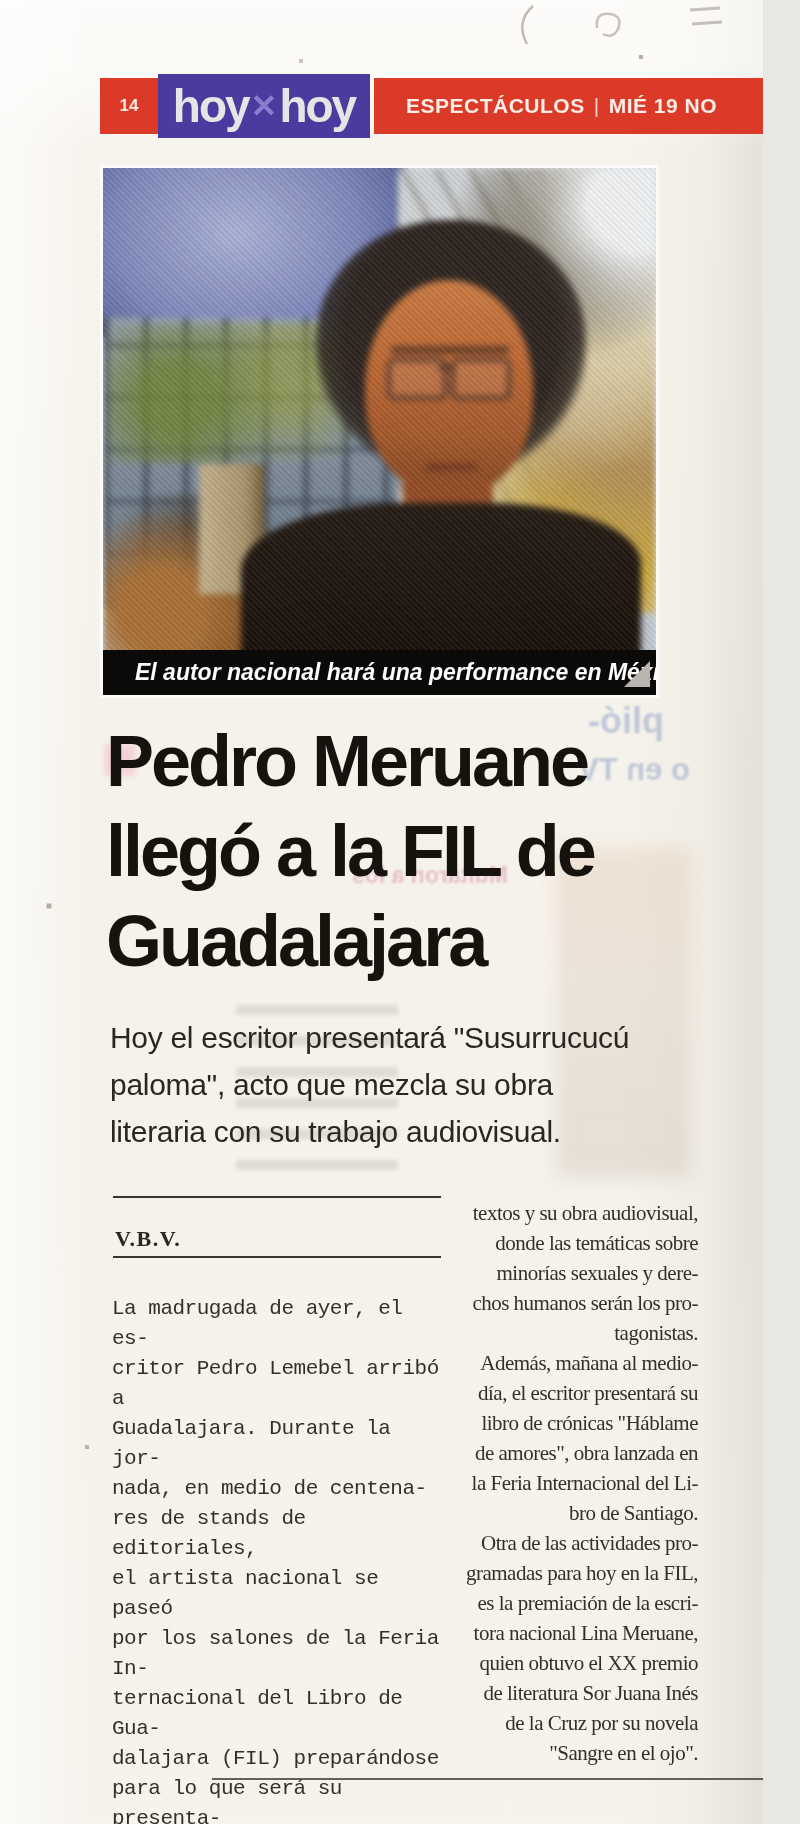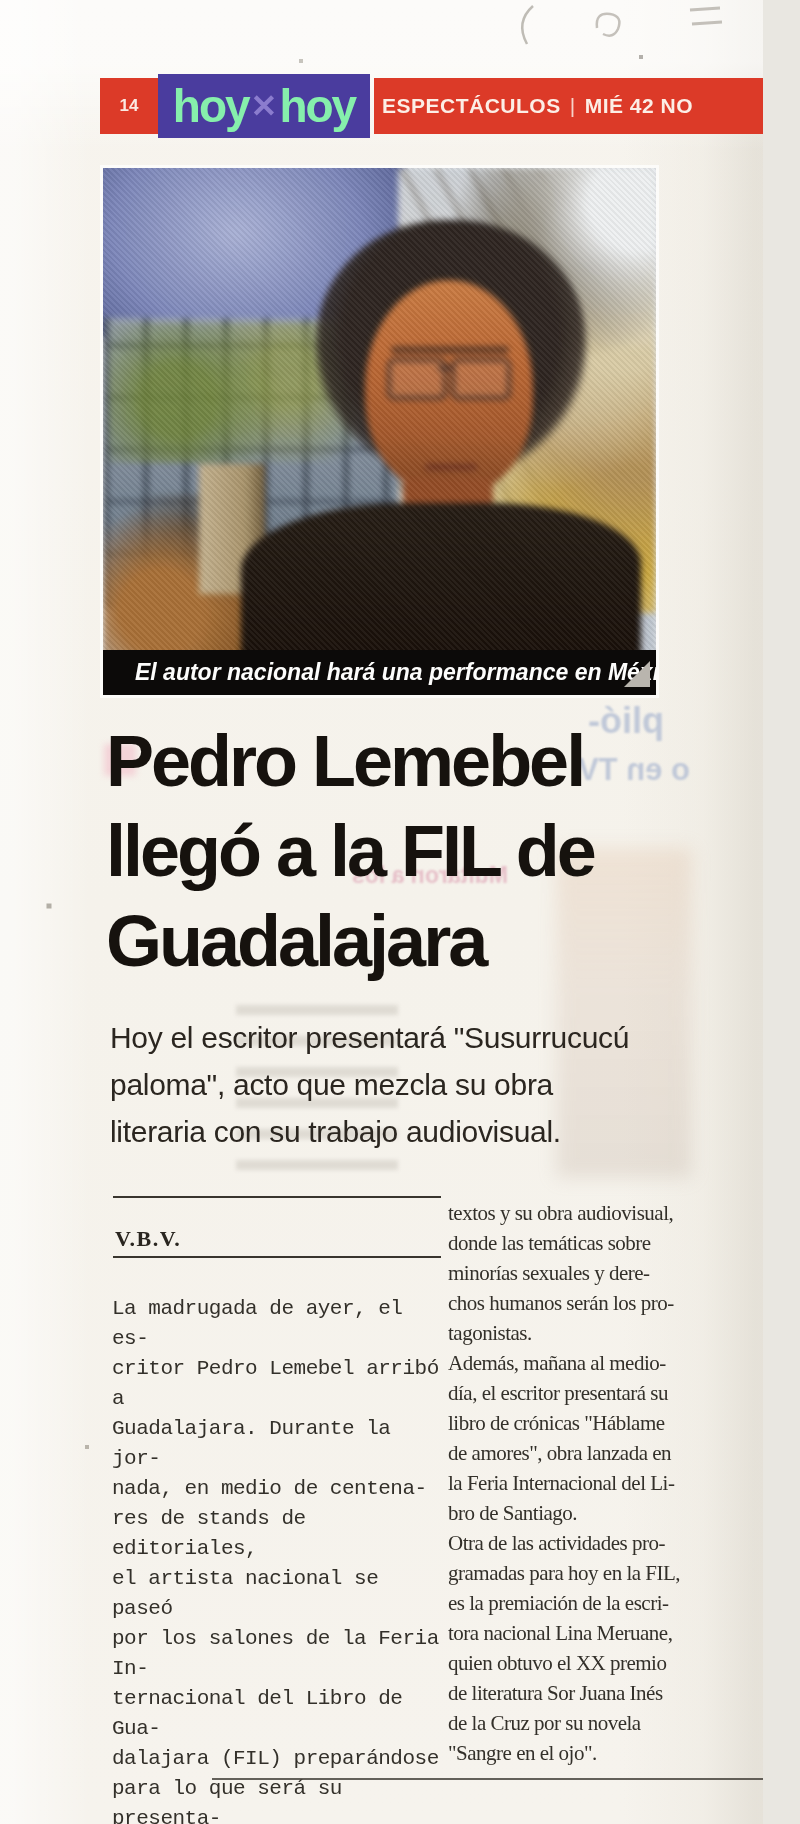--- a/index.html
+++ b/index.html
@@ -11,24 +11,24 @@
       linear-gradient(270deg, rgba(210,205,193,.45) 0 8px, rgba(232,228,218,.35) 60px, rgba(232,228,218,0) 140px),
       linear-gradient(180deg,#f7f4ee 0%,#f5f2eb 50%,#f6f3ed 100%);
     font-family:"Liberation Sans", sans-serif;
   }
   .abs{position:absolute;}
   
   .hdr-red-num{left:100px;top:78px;width:58px;height:56px;background:#dc3a28;
     color:#fbe9e2;font-size:17px;font-weight:bold;display:flex;align-items:center;justify-content:center;}
   .hdr-logo{left:158px;top:74px;width:212px;height:64px;background:#4a3c9e;
     display:flex;align-items:center;justify-content:center;}
-  .hdr-logo .w{color:#86efac;font-weight:bold;font-size:46px;letter-spacing:-2px;line-height:1;}
+  .hdr-logo .w{color:#e5e5e5;font-weight:bold;font-size:46px;letter-spacing:-2px;line-height:1;}
   .hdr-logo .x{color:#8b7cce;font-weight:bold;font-size:32px;margin:0 2px;line-height:1;}
   .hdr-section{left:374px;top:78px;width:426px;height:56px;background:#dc3a28;
-    display:flex;align-items:center;padding-left:8px;box-sizing:border-box;
+    display:flex;align-items:center;padding-left:32px;box-sizing:border-box;
     color:#fceee6;font-weight:bold;font-size:21px;letter-spacing:.5px;white-space:nowrap;overflow:hidden;}
   .hdr-section .div{margin:0 9px;font-weight:normal;opacity:.85;}
   
   .photo{left:103px;top:168px;width:553px;height:527px;background:#dfe2e6;overflow:hidden;
     box-shadow:0 0 0 3px rgba(255,255,255,.7);}
   .art{position:absolute;inset:0;filter:blur(3px) saturate(1.08);}
   .sky{position:absolute;inset:0;background:linear-gradient(180deg,#e6e8ec 0%,#ccd2da 45%,#bac1ca 100%);}
   .dome{position:absolute;left:-35px;top:-25px;width:350px;height:235px;
     background:radial-gradient(ellipse at 48% 38%, #aab1d2 0%, #7e87b6 48%, #5d6695 72%, rgba(93,102,149,0) 74%);}
   .gate{position:absolute;left:0;top:150px;width:300px;height:290px;opacity:.92;
@@ -84,21 +84,21 @@
     font-size:30px;line-height:47px;letter-spacing:-.3px;white-space:pre-line;}
   
   .rule{height:2px;background:#39352e;}
   .rule1{left:113px;top:1196px;width:328px;}
   .rule2{left:113px;top:1256px;width:328px;}
   .byline{left:115px;top:1206px;font-family:"Liberation Serif",serif;font-weight:bold;
     font-size:22px;letter-spacing:1.5px;color:#2a2620;margin-top:20px;}
   .col{font-family:"Liberation Serif",serif;font-size:21px;line-height:30px;
     letter-spacing:-.5px;color:#33302a;white-space:pre-line;}
   .colL{left:112px;top:1294px;width:335px;font-family:Liberation Mono, monospace;}
-  .colR{left:448px;top:1198px;width:250px;}
+  .colR{left:448px;top:1198px;width:250px;text-align:right;}
   .bottom-rule{left:212px;top:1778px;width:583px;height:2px;background:#4a463f;opacity:.85;}
   .edge-line{left:788px;top:688px;width:2px;height:420px;background:#3f3b35;opacity:.65;}
   
   .ghost-t{color:#b7c1d5;font-weight:bold;transform:scaleX(-1);filter:blur(1px);opacity:.85;white-space:nowrap;}
   .g1{left:588px;top:700px;font-size:36px;}
   .g2{left:578px;top:752px;font-size:31px;}
   .g3{left:352px;top:862px;font-size:23px;color:#e3b3c0;opacity:.8;}
   .ghost-photo{left:556px;top:848px;width:136px;height:330px;filter:blur(9px);opacity:.5;
     background:linear-gradient(180deg, rgba(221,183,152,.55) 0%, rgba(198,168,148,.4) 45%, rgba(176,156,140,.45) 100%);}
   .ghost-lines{left:236px;top:1002px;width:162px;height:168px;filter:blur(2px);opacity:.45;
@@ -126,21 +126,21 @@
     <span>14</span>
   </div>
   <div class="abs hdr-logo">
     <span class="w">hoy</span>
     <span class="x">✕</span>
     <span class="w">hoy</span>
   </div>
   <div class="abs hdr-section">
     <span>ESPECTÁCULOS</span>
     <span class="div">|</span>
-    <span>MIÉ 42 NO</span>
+    <span>MIÉ 19 NO</span>
   </div>
 
   <div class="abs photo">
     <div class="art">
       <div class="sky"></div>
       <div class="dome"></div>
       <div class="gate"></div>
       <div class="gatefol"></div>
       <div class="trees"></div>
       <div class="ground"></div>
@@ -162,21 +162,21 @@
     </div>
   </div>
 
   <div class="abs ghost-t g1">plió-</div>
   <div class="abs ghost-t g2">o en TV</div>
   <div class="abs ghost-t g3">Multaron a los</div>
   <div class="abs ghost-photo"></div>
   <div class="abs ghost-lines"></div>
   <div class="abs pink-blot"></div>
 
-  <div class="abs headline">Pedro Lemebel
+  <div class="abs headline">Pedro Meruane
 llegó a la FIL de
 Guadalajara</div>
   <div class="abs subhead">Hoy el escritor presentará "Susurrucucú
 paloma", acto que mezcla su obra
 literaria con su trabajo audiovisual.</div>
 
   <div class="abs rule rule1"></div>
   <div class="abs byline">V.B.V.</div>
   <div class="abs rule rule2"></div>
 

